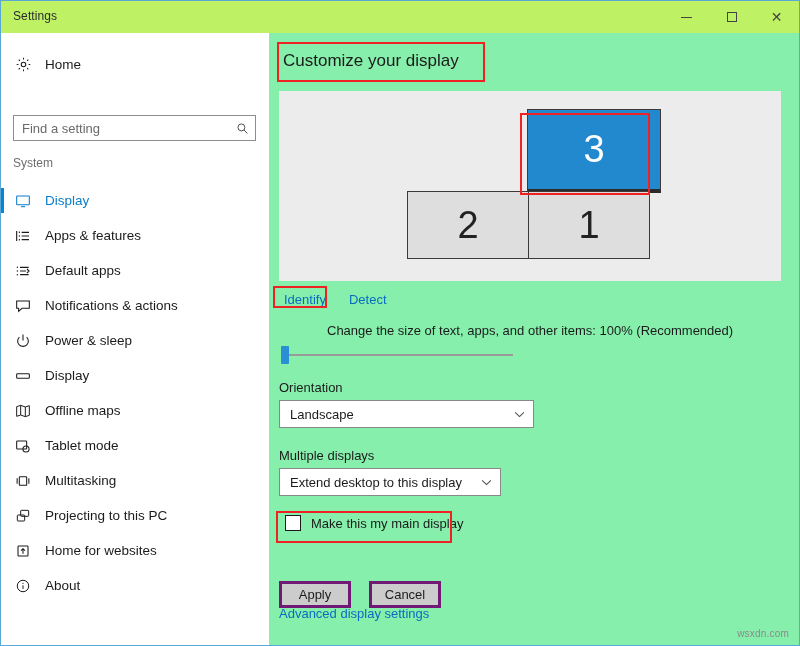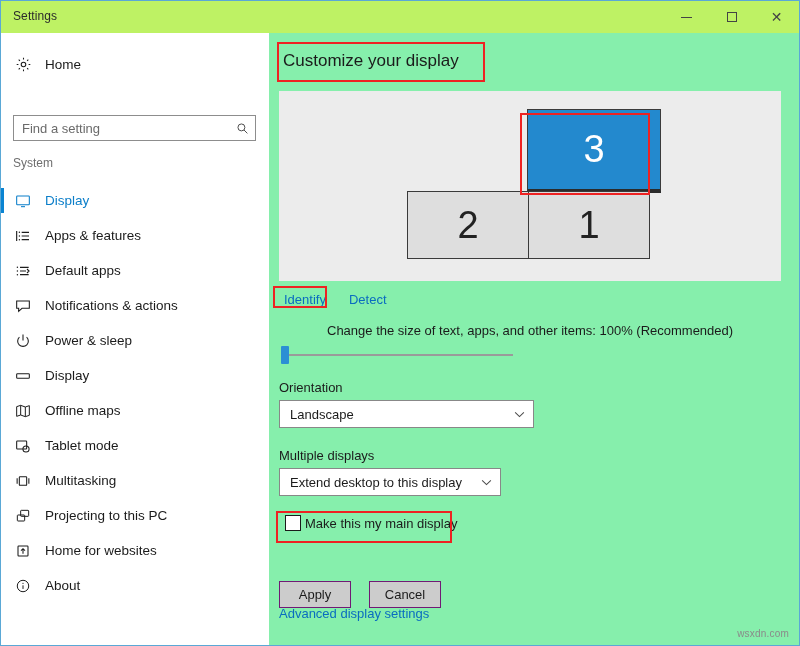--- a/index.html
+++ b/index.html
@@ -197,29 +197,29 @@
     display: flex; align-items: center;
   }
   #main-display-checkbox {
     width: 16px; height: 16px;
     border: 1.5px solid #1b1b1b;
     background: #fff;
     display: inline-block;
     cursor: pointer;
   }
   #checkbox-label {
-    margin-left: 4px; font-size: 13px; color: #1b1b1b;
+    margin-left: 10px; font-size: 13px; color: #1b1b1b;
   }
 
   
   .btn {
     position: absolute;
     height: 27px;
     background: #cccccc;
-    border: 1px solid #701a75;
+    border: 3px solid #701a75;
     font-size: 13px; color: #1b1b1b;
     display: flex; align-items: center; justify-content: center;
     cursor: pointer;
     font-family: "Liberation Sans", sans-serif;
   }
 
   #advanced-link {
     position: absolute; left: 10px; top: 573px;
     font-size: 13px;
   }

